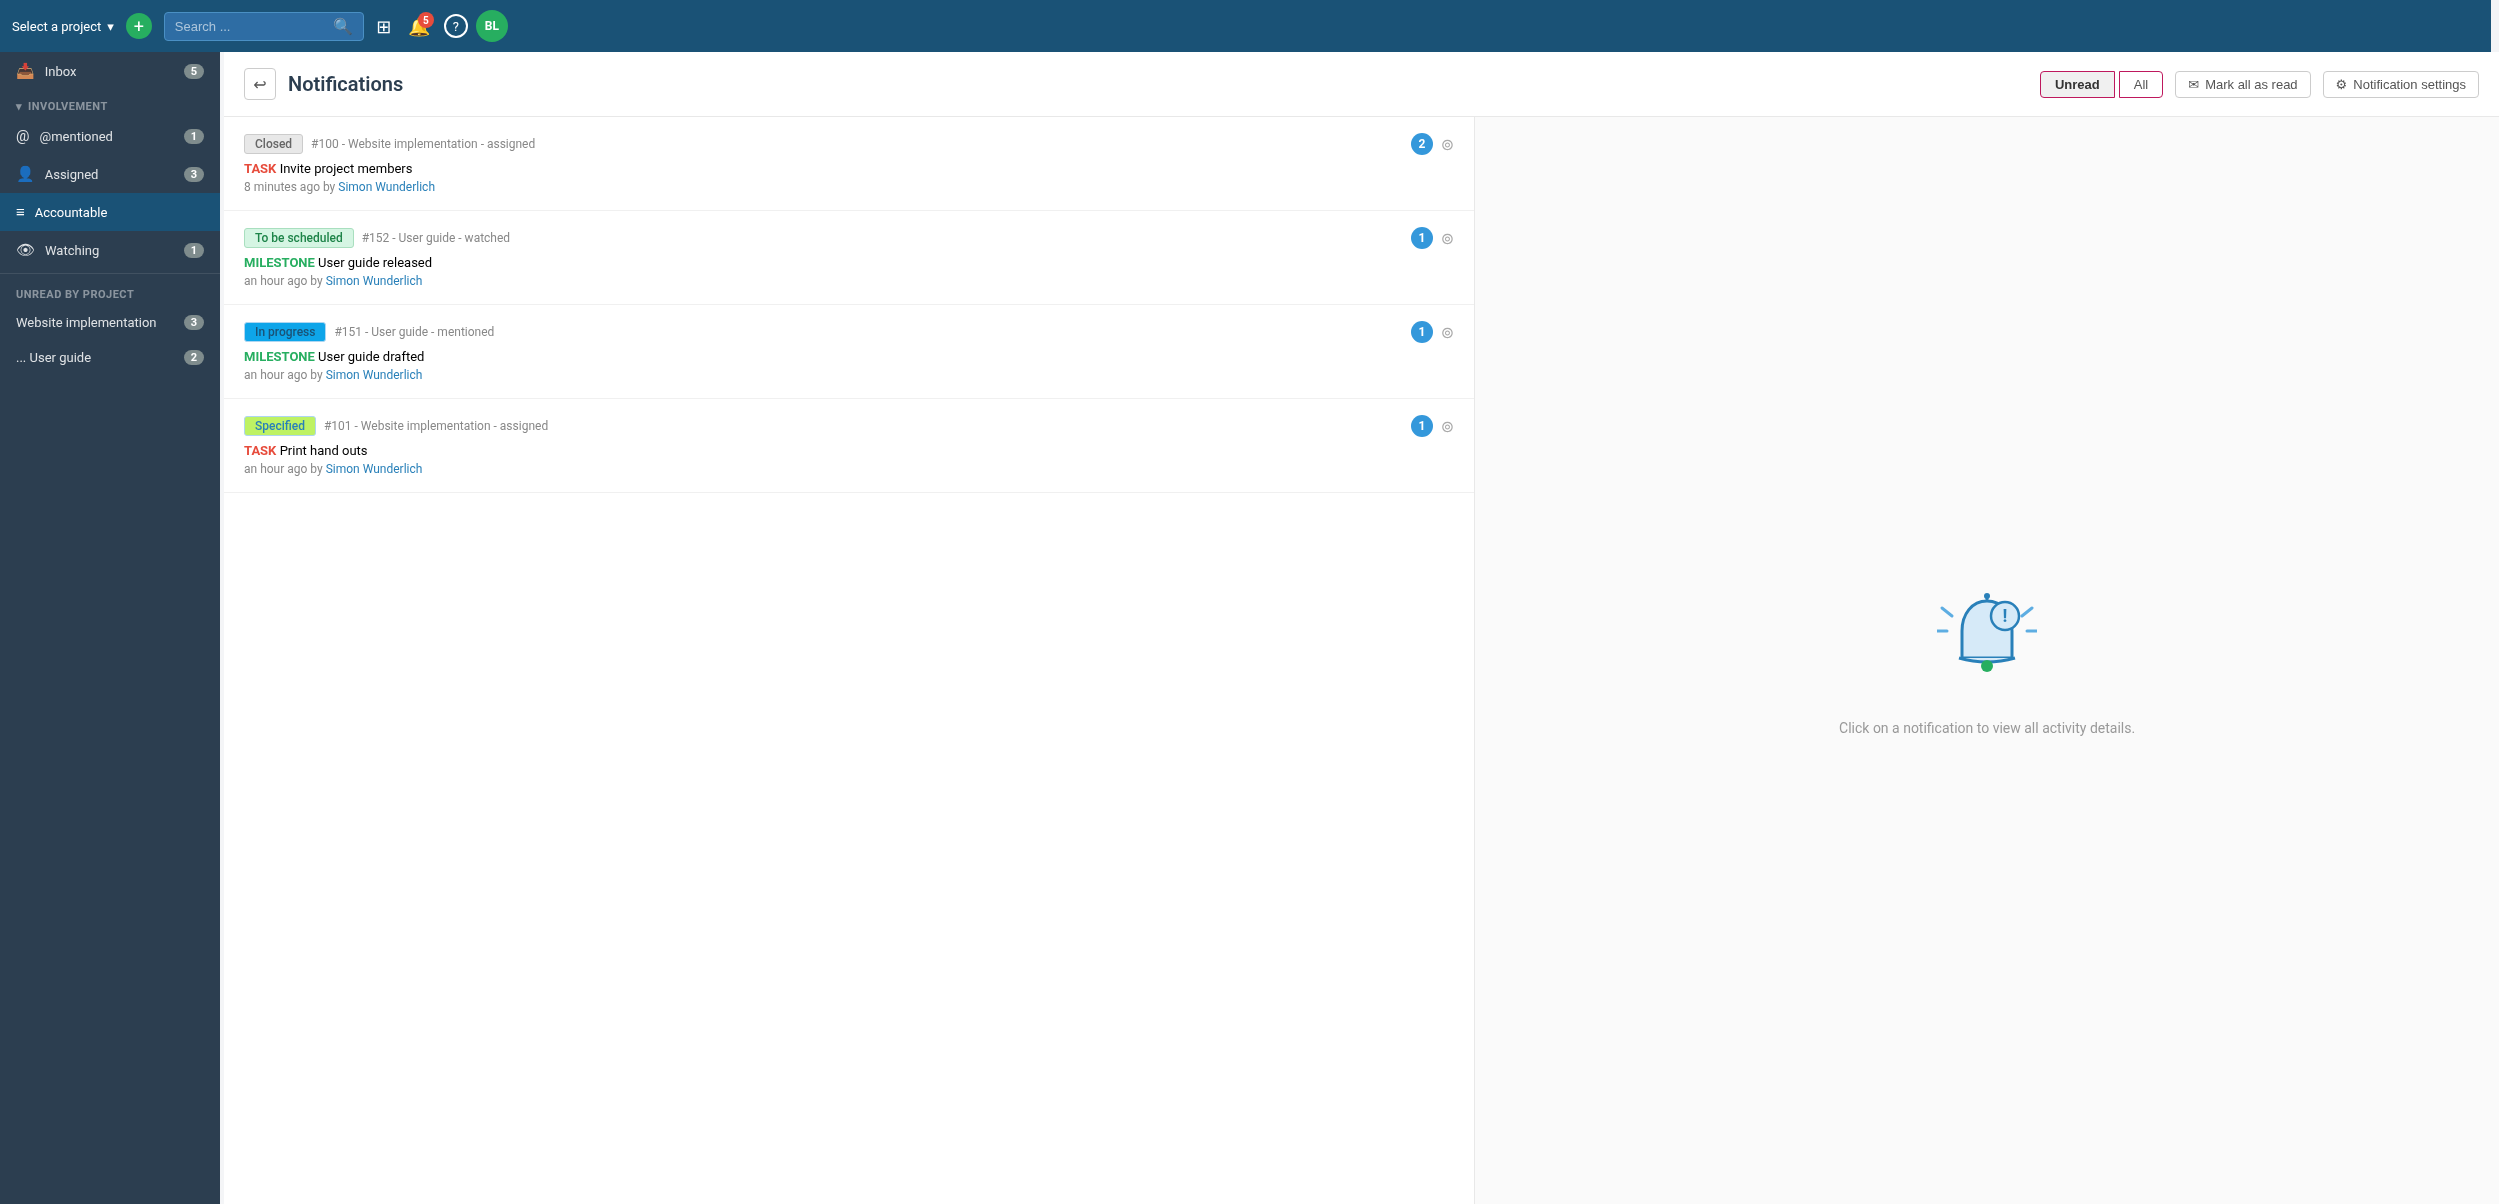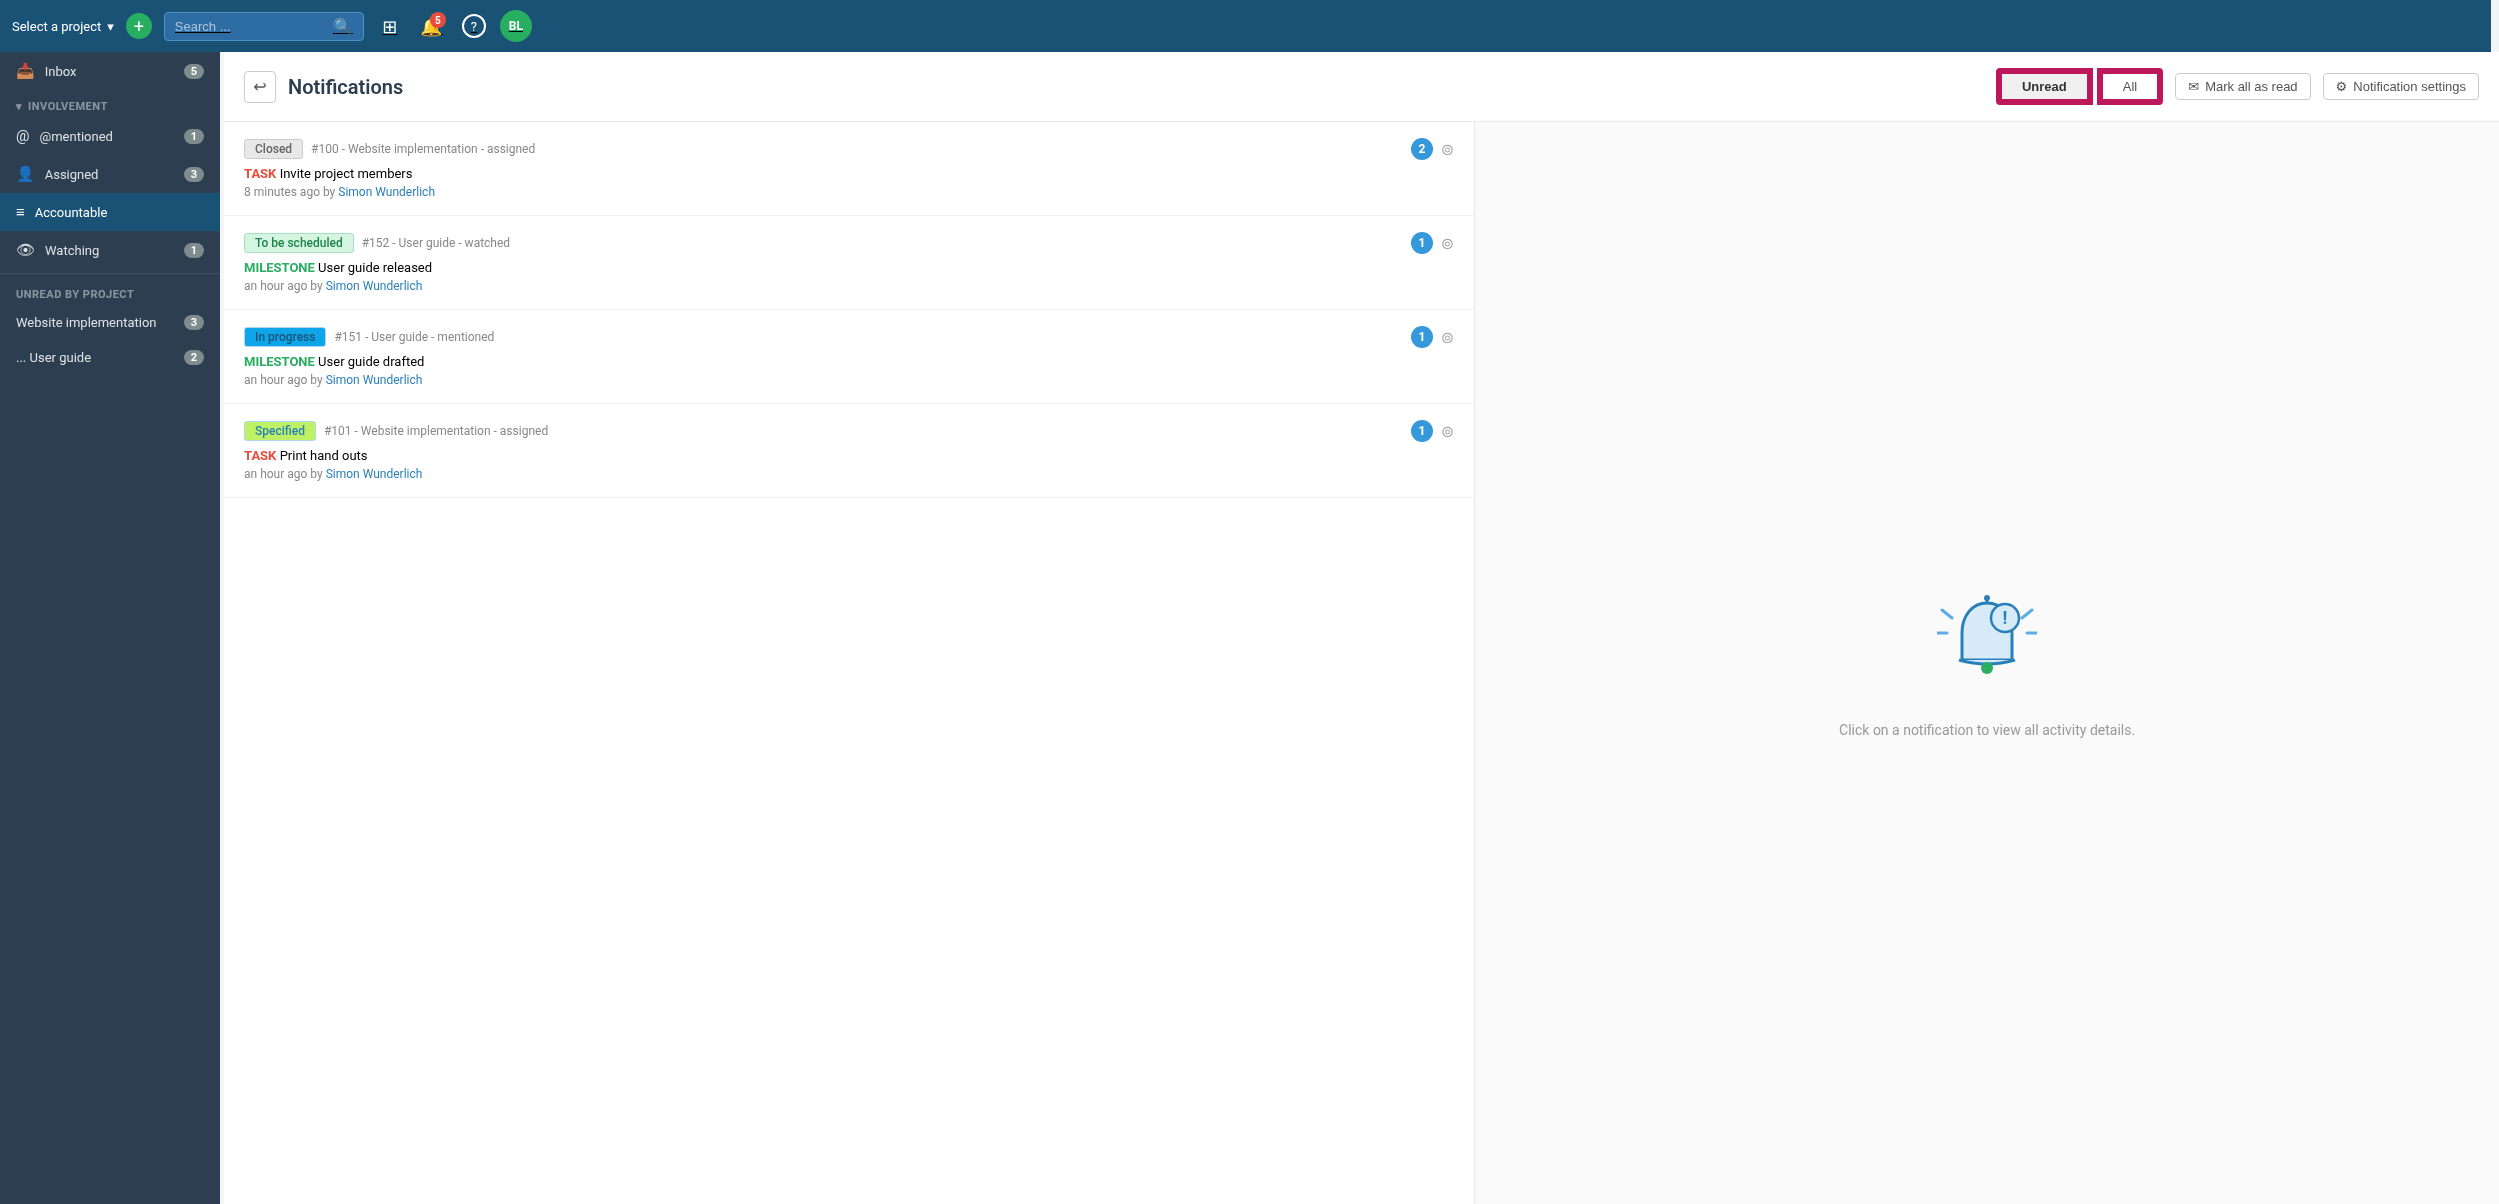--- a/index.html
+++ b/index.html
@@ -45,22 +45,21 @@
       font-size: 22px;
       font-weight: 600;
       gap: 8px;
     }
     .nav-logo-icon {
       width: 32px; height: 32px;
     }
     .nav-right {
       display: flex;
       align-items: center;
-      gap: 10px;
-      text-decoration: underline;
+      gap: 4px;
     }
     .nav-search {
       display: flex;
       align-items: center;
       background: #2e6da4;
       border: 1px solid #4a90c4;
       border-radius: 4px;
       padding: 4px 10px;
       gap: 6px;
       width: 200px;
@@ -199,22 +198,22 @@
       font-weight: 600;
       color: #2c3e50;
       flex: 1;
     }
     .notif-filter-group {
       display: flex;
       align-items: center;
       gap: 4px;
     }
     .notif-filter-btn {
-      padding: 5px 20px;
-      border: 6px solid #be185d;
+      padding: 5px 14px;
+      border: 1px solid #be185d;
       background: #fff;
       cursor: pointer;
       font-size: 13px;
       color: #555;
       border-radius: 0;
     }
     .notif-filter-btn:first-child { border-radius: 4px 0 0 4px; }
     .notif-filter-btn:last-child { border-radius: 0 4px 4px 0; }
     .notif-filter-btn.active {
       background: #f0f0f0;

